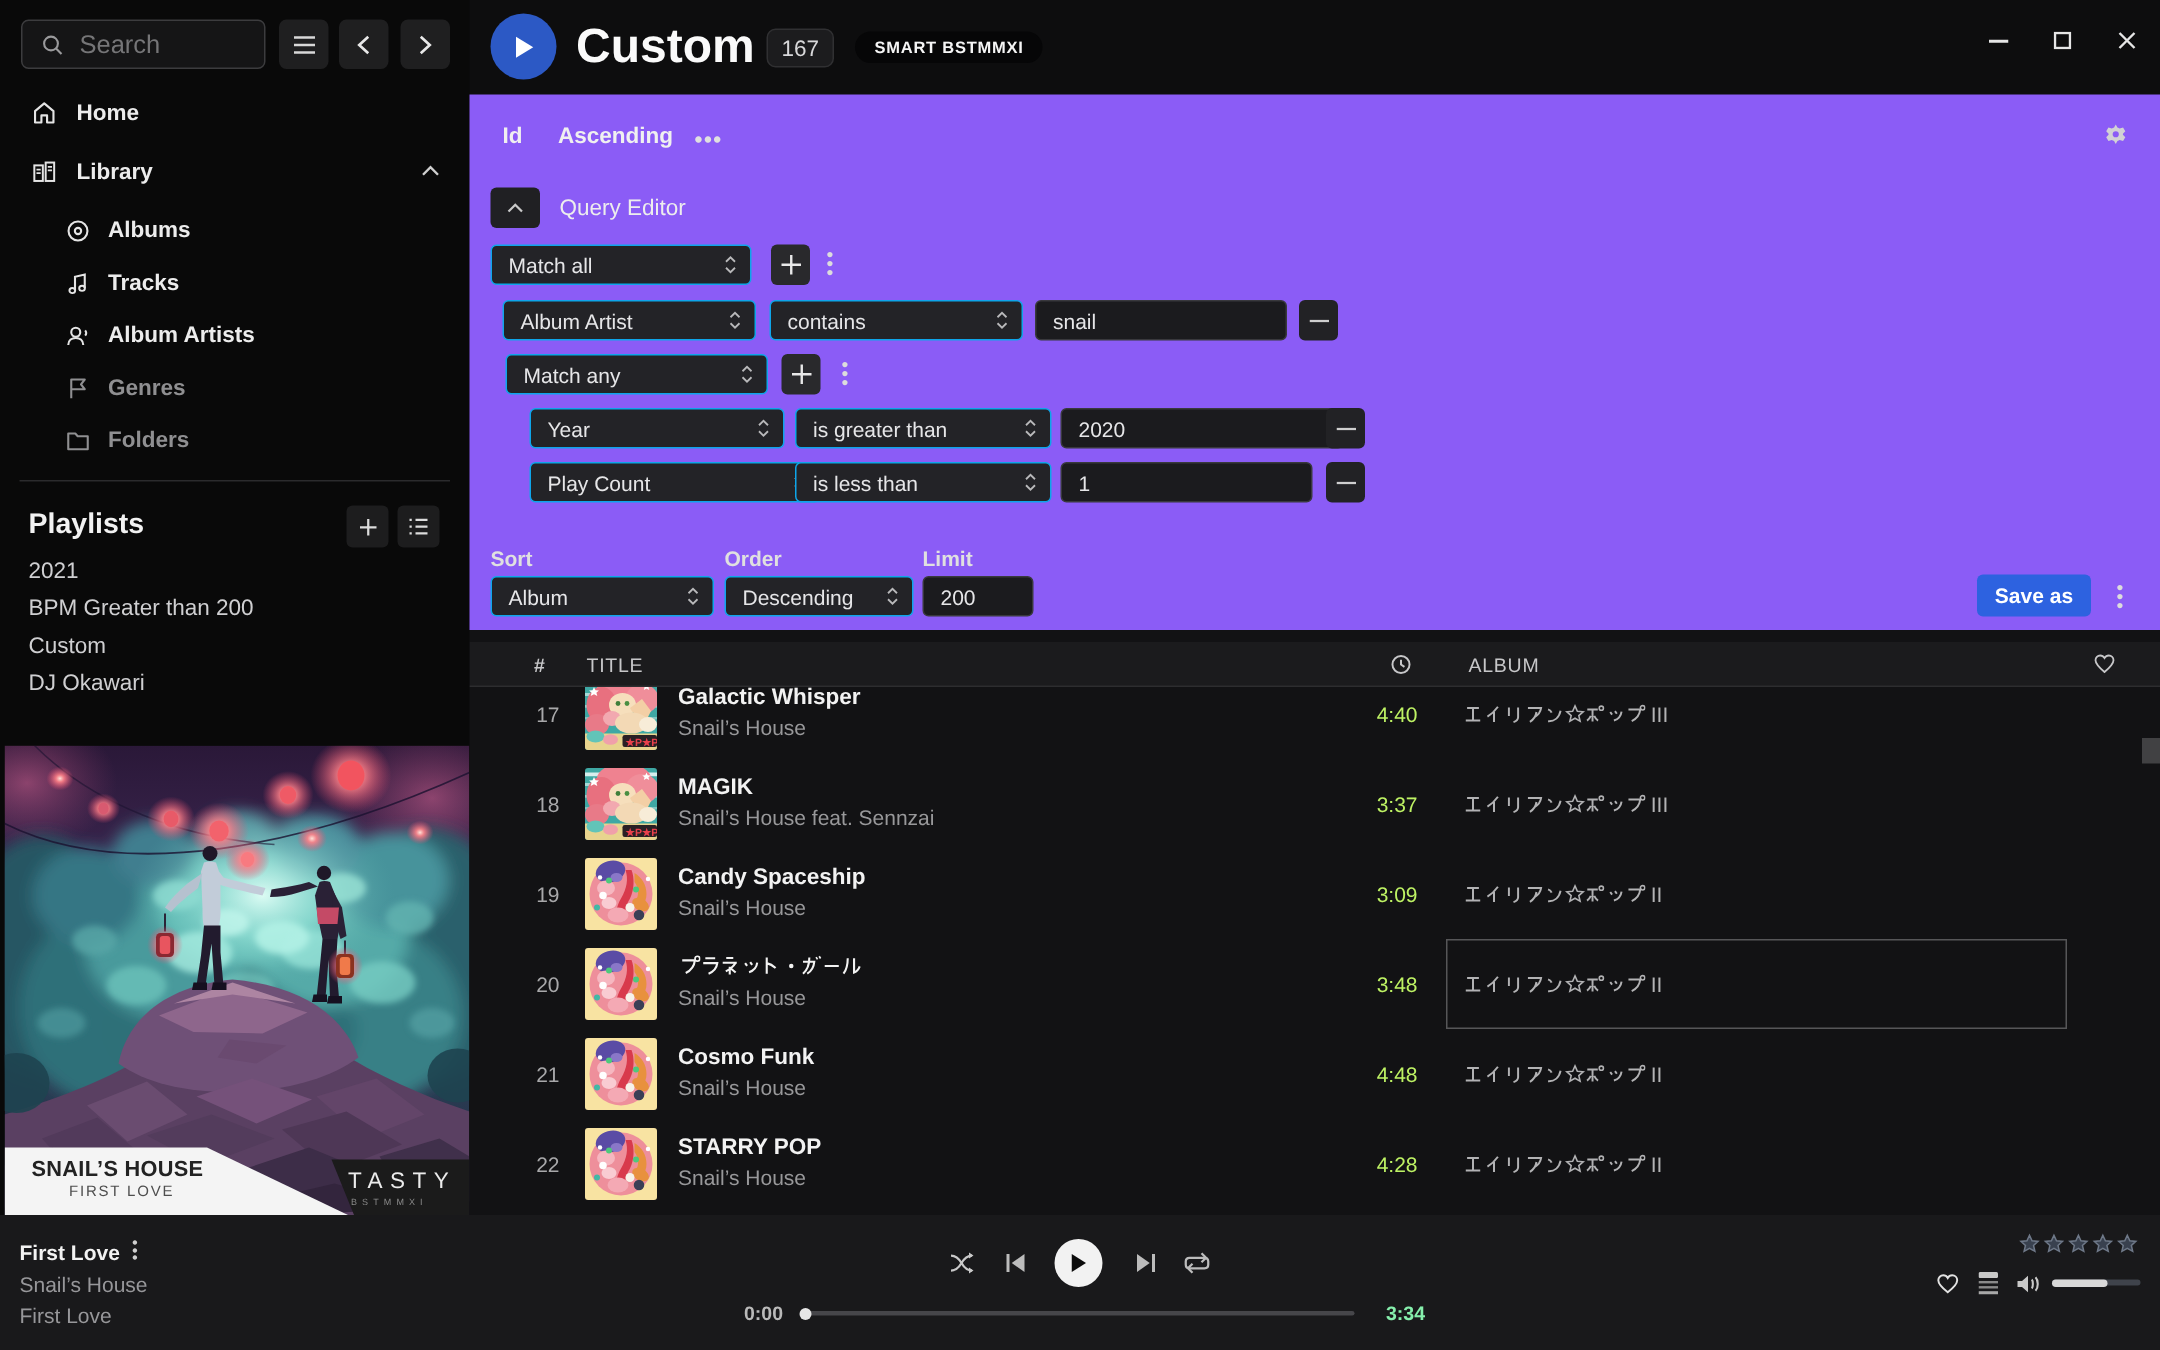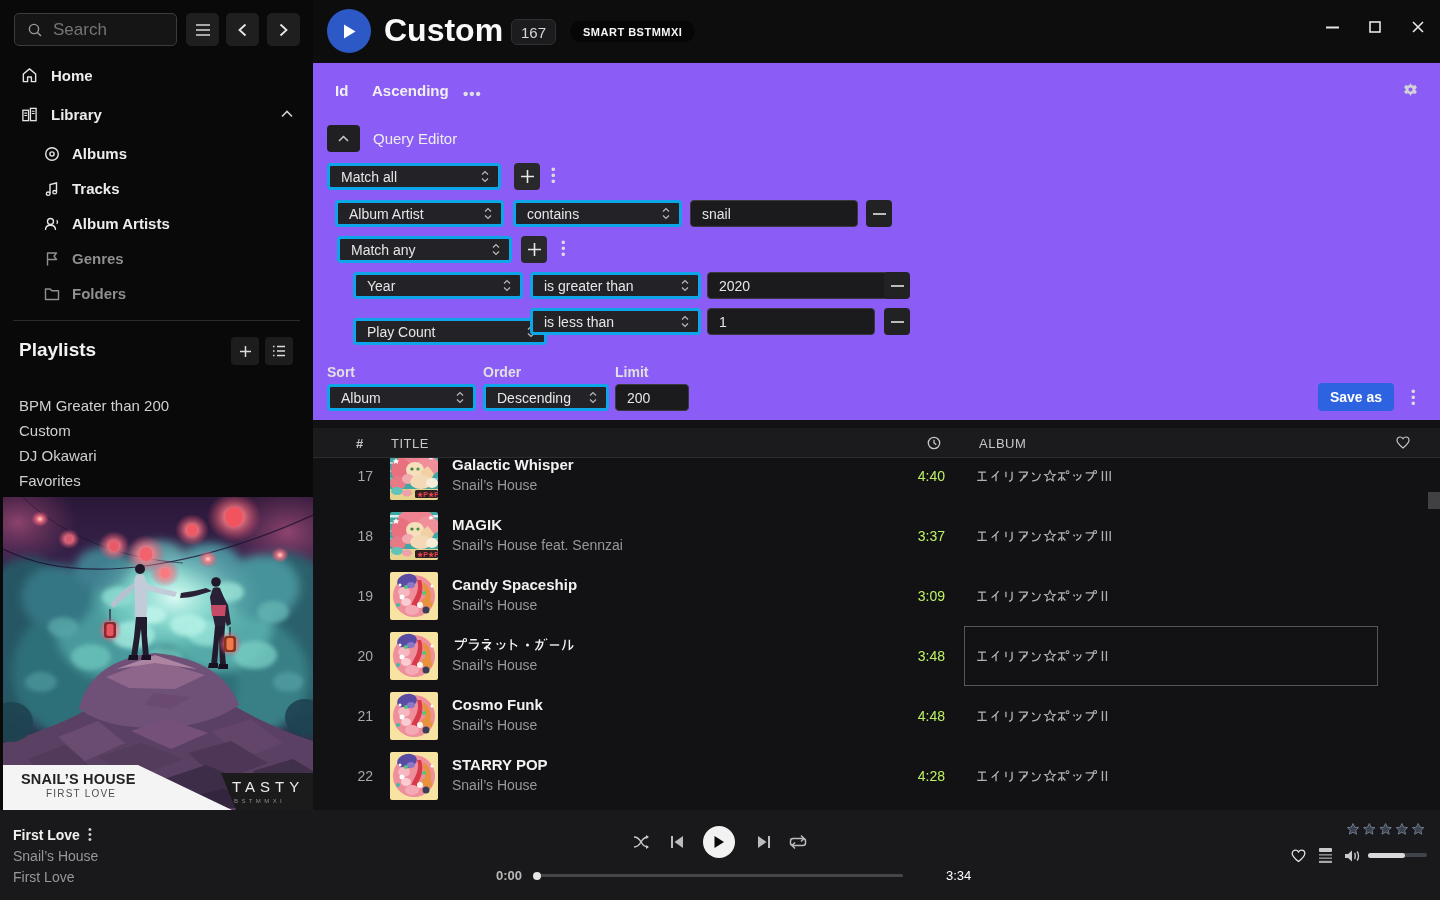--- a/index.html
+++ b/index.html
@@ -19,21 +19,21 @@
   .subrow { position:absolute; left:0; width:313px; height:35px; display:flex; align-items:center;
             color:#ececec; font-size:15px; font-weight:700; }
   .subrow .ic { width:16px; height:16px; margin-left:44px; margin-right:12px; flex:none; }
   .subrow.dim, .subrow.dim .ic { color:#8f8f91; }
   .plitem { position:absolute; left:19px; width:280px; height:25px; color:#cscsc8; font-size:15px;
             color:#cfcfd1; display:flex; align-items:center; }
   
   #titlebar { position:absolute; left:313px; top:0; width:1127px; height:63px; background:#0d0d0e; }
   #content { position:absolute; left:313px; top:63px; width:1127px; height:357px; background:#8b5cf6; }
   #tablezone { position:absolute; left:313px; top:420px; width:1127px; height:390px; background:#121214; overflow:hidden; }
-  .sel { position:absolute; height:27px; background:#232327; border:3px solid #0ea5e9; border-radius:4px;
+  .sel { position:absolute; height:27px; background:#232327; border:1px solid #0ea5e9; border-radius:4px;
          display:flex; align-items:center; color:#e6e6e8; font-size:14px; padding-left:11px; }
   .sel .caret { position:absolute; right:9px; top:0; height:100%; display:flex; align-items:center; color:#b9b9bb; }
   .inp { position:absolute; height:27px; background:#1b1b1e; border:1px solid #39393d; border-radius:4px;
          display:flex; align-items:center; color:#e6e6e8; font-size:14px; padding-left:11px; }
   .qbtn { position:absolute; height:27px; background:#29292c; border-radius:4px; color:#e8e8e8;
           display:flex; align-items:center; justify-content:center; }
   .lbl { position:absolute; color:#e0e0e0; font-size:14px; font-weight:700; }
   
   #thead { position:absolute; left:0; top:8px; width:1127px; height:30px; background:#1b1b1d;
            border-bottom:1px solid #2d2d2f; color:#c7c7c9; font-size:13px; }
@@ -193,24 +193,24 @@
   <div class="sbtn" style="left:231px;top:337px;width:28px;height:28px;border-radius:4px;background:#1d1d1e">
       <svg width="13" height="13" viewBox="0 0 13 13">
         <path d="M6.5 1 V12 M1 6.5 H12" stroke="#dcdcdc" stroke-width="1.5"></path>
       </svg>
     </div>
   <div class="sbtn" style="left:265px;top:337px;width:28px;height:28px;border-radius:4px;background:#1d1d1e">
       <svg width="14" height="12" viewBox="0 0 14 12">
         <path d="M1 1.5 H2.5 M5 1.5 H13 M1 6 H2.5 M5 6 H13 M1 10.5 H2.5 M5 10.5 H13" stroke="#dcdcdc" stroke-width="1.5"></path>
       </svg>
     </div>
+  <div class="plitem" style="top:368px">2021</div>
   <div class="plitem" style="top:393px">BPM Greater than 200</div>
   <div class="plitem" style="top:418px">Custom</div>
   <div class="plitem" style="top:443px">DJ Okawari</div>
-  <div class="plitem" style="top:468px">Favorites</div>
 
   <div style="position:absolute;left:3px;top:497px;width:310px;height:313px;overflow:hidden">
     <svg width="310" height="313" viewBox="0 0 310 313">
       <defs>
         <linearGradient id="sky" x1="0" y1="0" x2="0" y2="1">
           <stop offset="0" stop-color="#2a1838"></stop>
             <stop offset="0.3" stop-color="#3d2752"></stop>
             <stop offset="0.65" stop-color="#2e4058"></stop>
             <stop offset="1" stop-color="#1e2a40"></stop>
         </linearGradient>
@@ -439,21 +439,21 @@
           <path d="M1 4.5 L4 1.5 L7 4.5 M1 8.5 L4 11.5 L7 8.5" stroke="#b9b9bb" stroke-width="1.2" fill="none"></path>
         </svg>
       </span></div>
   <div class="inp" style="left:394px;top:209px;width:189px">2020</div>
   <div class="qbtn" style="left:571px;top:209px;width:26px;background:#222225">
       <svg width="13" height="2" viewBox="0 0 13 2">
         <path d="M0 1 H13" stroke="#cfcfcf" stroke-width="1.8"></path>
       </svg>
     </div>
 
-  <div class="sel" style="left:40px;top:255px;width:194px">Play Count<span class="caret">
+  <div class="sel" style="left:40px;top:245px;width:194px">Play Count<span class="caret">
         <svg width="8" height="13" viewBox="0 0 8 13">
           <path d="M1 4.5 L4 1.5 L7 4.5 M1 8.5 L4 11.5 L7 8.5" stroke="#b9b9bb" stroke-width="1.2" fill="none"></path>
         </svg>
       </span></div>
   <div class="sel" style="left:217px;top:245px;width:171px">is less than<span class="caret">
         <svg width="8" height="13" viewBox="0 0 8 13">
           <path d="M1 4.5 L4 1.5 L7 4.5 M1 8.5 L4 11.5 L7 8.5" stroke="#b9b9bb" stroke-width="1.2" fill="none"></path>
         </svg>
       </span></div>
   <div class="inp" style="left:394px;top:245px;width:168px">1</div>
@@ -786,21 +786,21 @@
     </svg>
   <svg style="position:absolute;left:789px;top:24px" width="18" height="16" viewBox="0 0 18 16">
       <path d="M4 4.5 H14 C15.5 4.5 16.5 5.5 16.5 7 V9 C16.5 10.5 15.5 11.5 14 11.5 H4 C2.5 11.5 1.5 10.5 1.5 9 V7 C1.5 5.5 2.5 4.5 4 4.5" stroke="#bcbcbc" stroke-width="1.5" fill="none"></path>
       <path d="M12 1.5 L15 4.5 L12 7.5" stroke="#bcbcbc" stroke-width="1.5" fill="none"></path>
       <path d="M6 8.5 L3 11.5 L6 14.5" stroke="#bcbcbc" stroke-width="1.5" fill="none"></path>
     </svg>
 
   <div style="position:absolute;left:494px;top:58px;width:28px;text-align:right;font-size:13px;font-weight:700;color:#b9b9b9">0:00</div>
   <div style="position:absolute;left:536px;top:64px;width:367px;height:3px;border-radius:2px;background:#46464a"></div>
   <div style="position:absolute;left:533px;top:61.5px;width:8px;height:8px;border-radius:50%;background:#e6e6e6"></div>
-  <div style="position:absolute;left:946px;top:58px;font-size:13px;font-weight:400;color:#ffffff">3:34</div>
+  <div style="position:absolute;left:924px;top:58px;font-size:13px;font-weight:700;color:#86efac">3:34</div>
 
   <svg style="position:absolute;left:1346px;top:12px" width="80" height="15" viewBox="0 0 80 15">
     <g fill="#39414f" stroke="#6e7888" stroke-width="1">
       <path d="M7 1.5 L8.7 5.2 12.7 5.6 9.7 8.3 10.6 12.2 7 10.2 3.4 12.2 4.3 8.3 1.3 5.6 5.3 5.2 Z"></path>
       <path d="M23.3 1.5 L25 5.2 29 5.6 26 8.3 26.9 12.2 23.3 10.2 19.7 12.2 20.6 8.3 17.6 5.6 21.6 5.2 Z"></path>
       <path d="M39.6 1.5 L41.3 5.2 45.3 5.6 42.3 8.3 43.2 12.2 39.6 10.2 36 12.2 36.9 8.3 33.9 5.6 37.9 5.2 Z"></path>
       <path d="M55.9 1.5 L57.6 5.2 61.6 5.6 58.6 8.3 59.5 12.2 55.9 10.2 52.3 12.2 53.2 8.3 50.2 5.6 54.2 5.2 Z"></path>
       <path d="M72.2 1.5 L73.9 5.2 77.9 5.6 74.9 8.3 75.8 12.2 72.2 10.2 68.6 12.2 69.5 8.3 66.5 5.6 70.5 5.2 Z"></path>
     </g>
   </svg>

